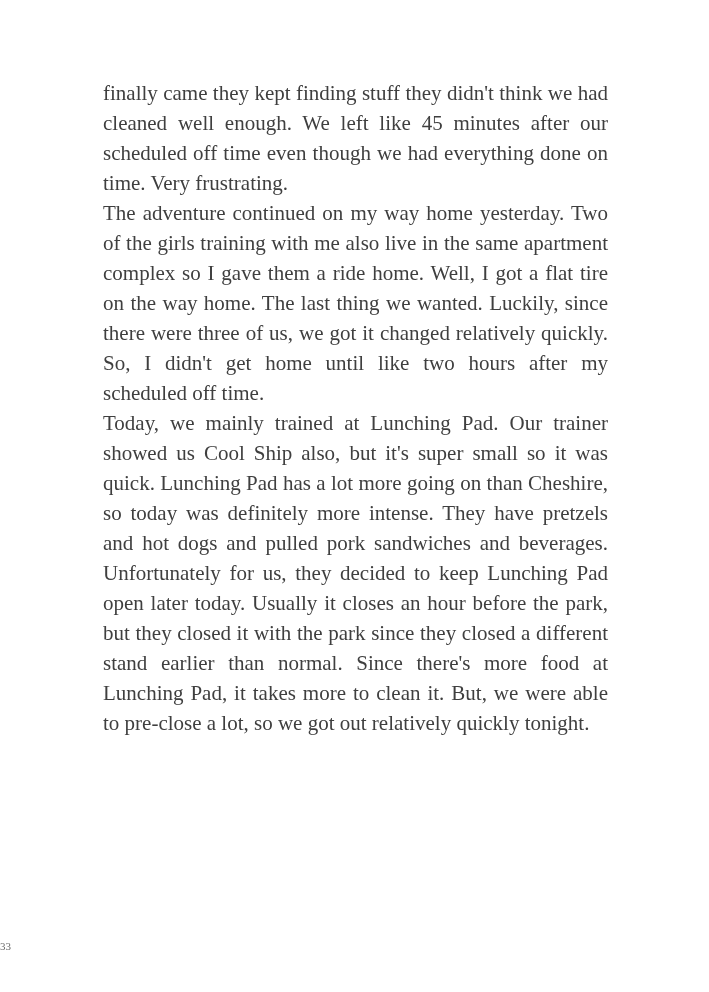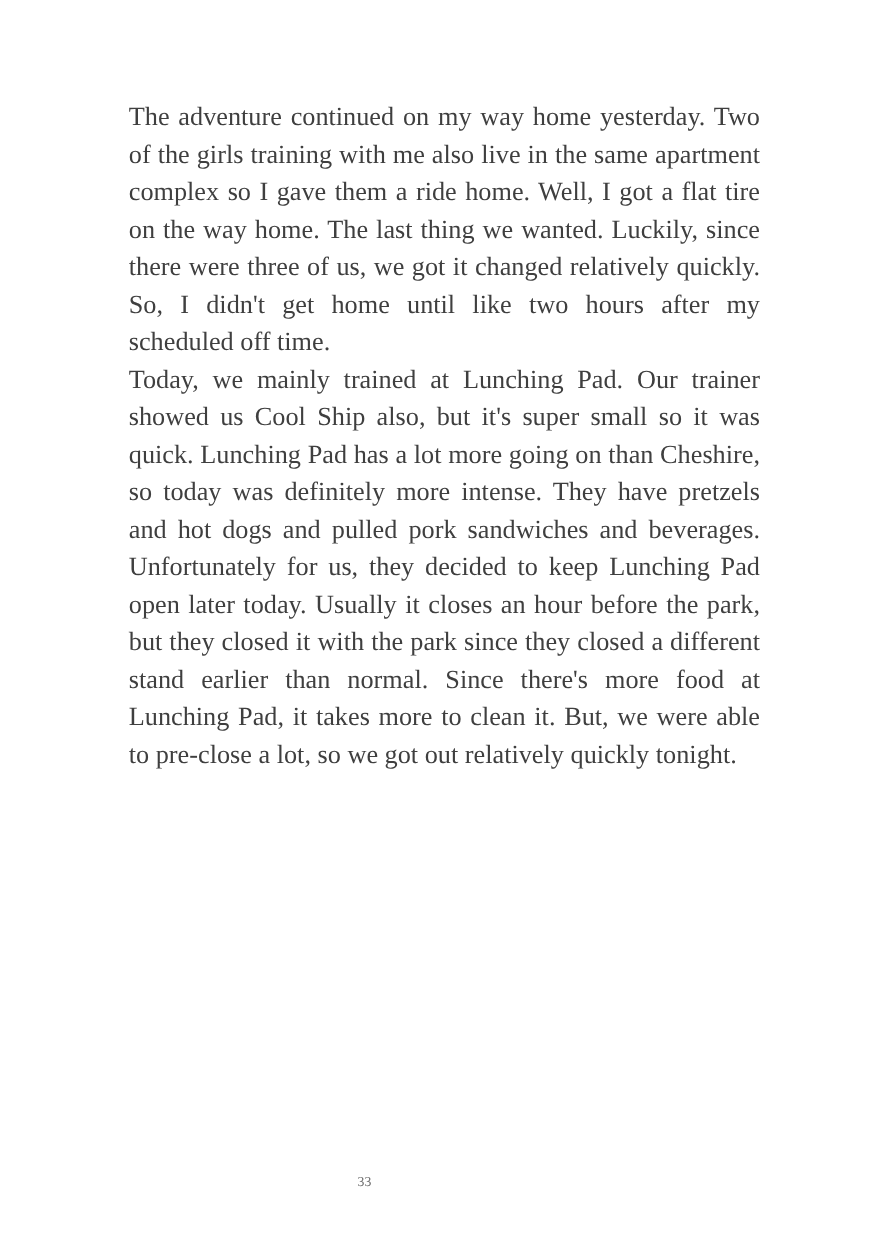--- a/index.html
+++ b/index.html
@@ -28,28 +28,28 @@
   }
   .text-block p {
     margin: 0;
     padding: 0;
   }
   .page-number {
     position: absolute;
     left: 0;
     top: 940px;
     width: 583px;
-    text-align: center;
     font-size: 11px;
     color: #6b6b6b;
     font-family: Liberation Serif, serif;
   }
 </style>
 </head>
 <body>
 
 <div class="page">
   <div class="text-block">
+    <p>finally came they kept finding stuff they didn't think we had cleaned well enough. We left like 45 minutes after our scheduled off time even though we had everything done on time. Very frustrating.</p>
     <p>The adventure continued on my way home yesterday. Two of the girls training with me also live in the same apartment complex so I gave them a ride home. Well, I got a flat tire on the way home. The last thing we wanted. Luckily, since there were three of us, we got it changed relatively quickly. So, I didn't get home until like two hours after my scheduled off time.</p>
     <p>Today, we mainly trained at Lunching Pad. Our trainer showed us Cool Ship also, but it's super small so it was quick. Lunching Pad has a lot more going on than Cheshire, so today was definitely more intense. They have pretzels and hot dogs and pulled pork sandwiches and beverages. Unfortunately for us, they decided to keep Lunching Pad open later today. Usually it closes an hour before the park, but they closed it with the park since they closed a different stand earlier than normal. Since there's more food at Lunching Pad, it takes more to clean it. But, we were able to pre-close a lot, so we got out relatively quickly tonight.</p>
   </div>
   <div class="page-number">33</div>
 </div>
 
 </body></html>

